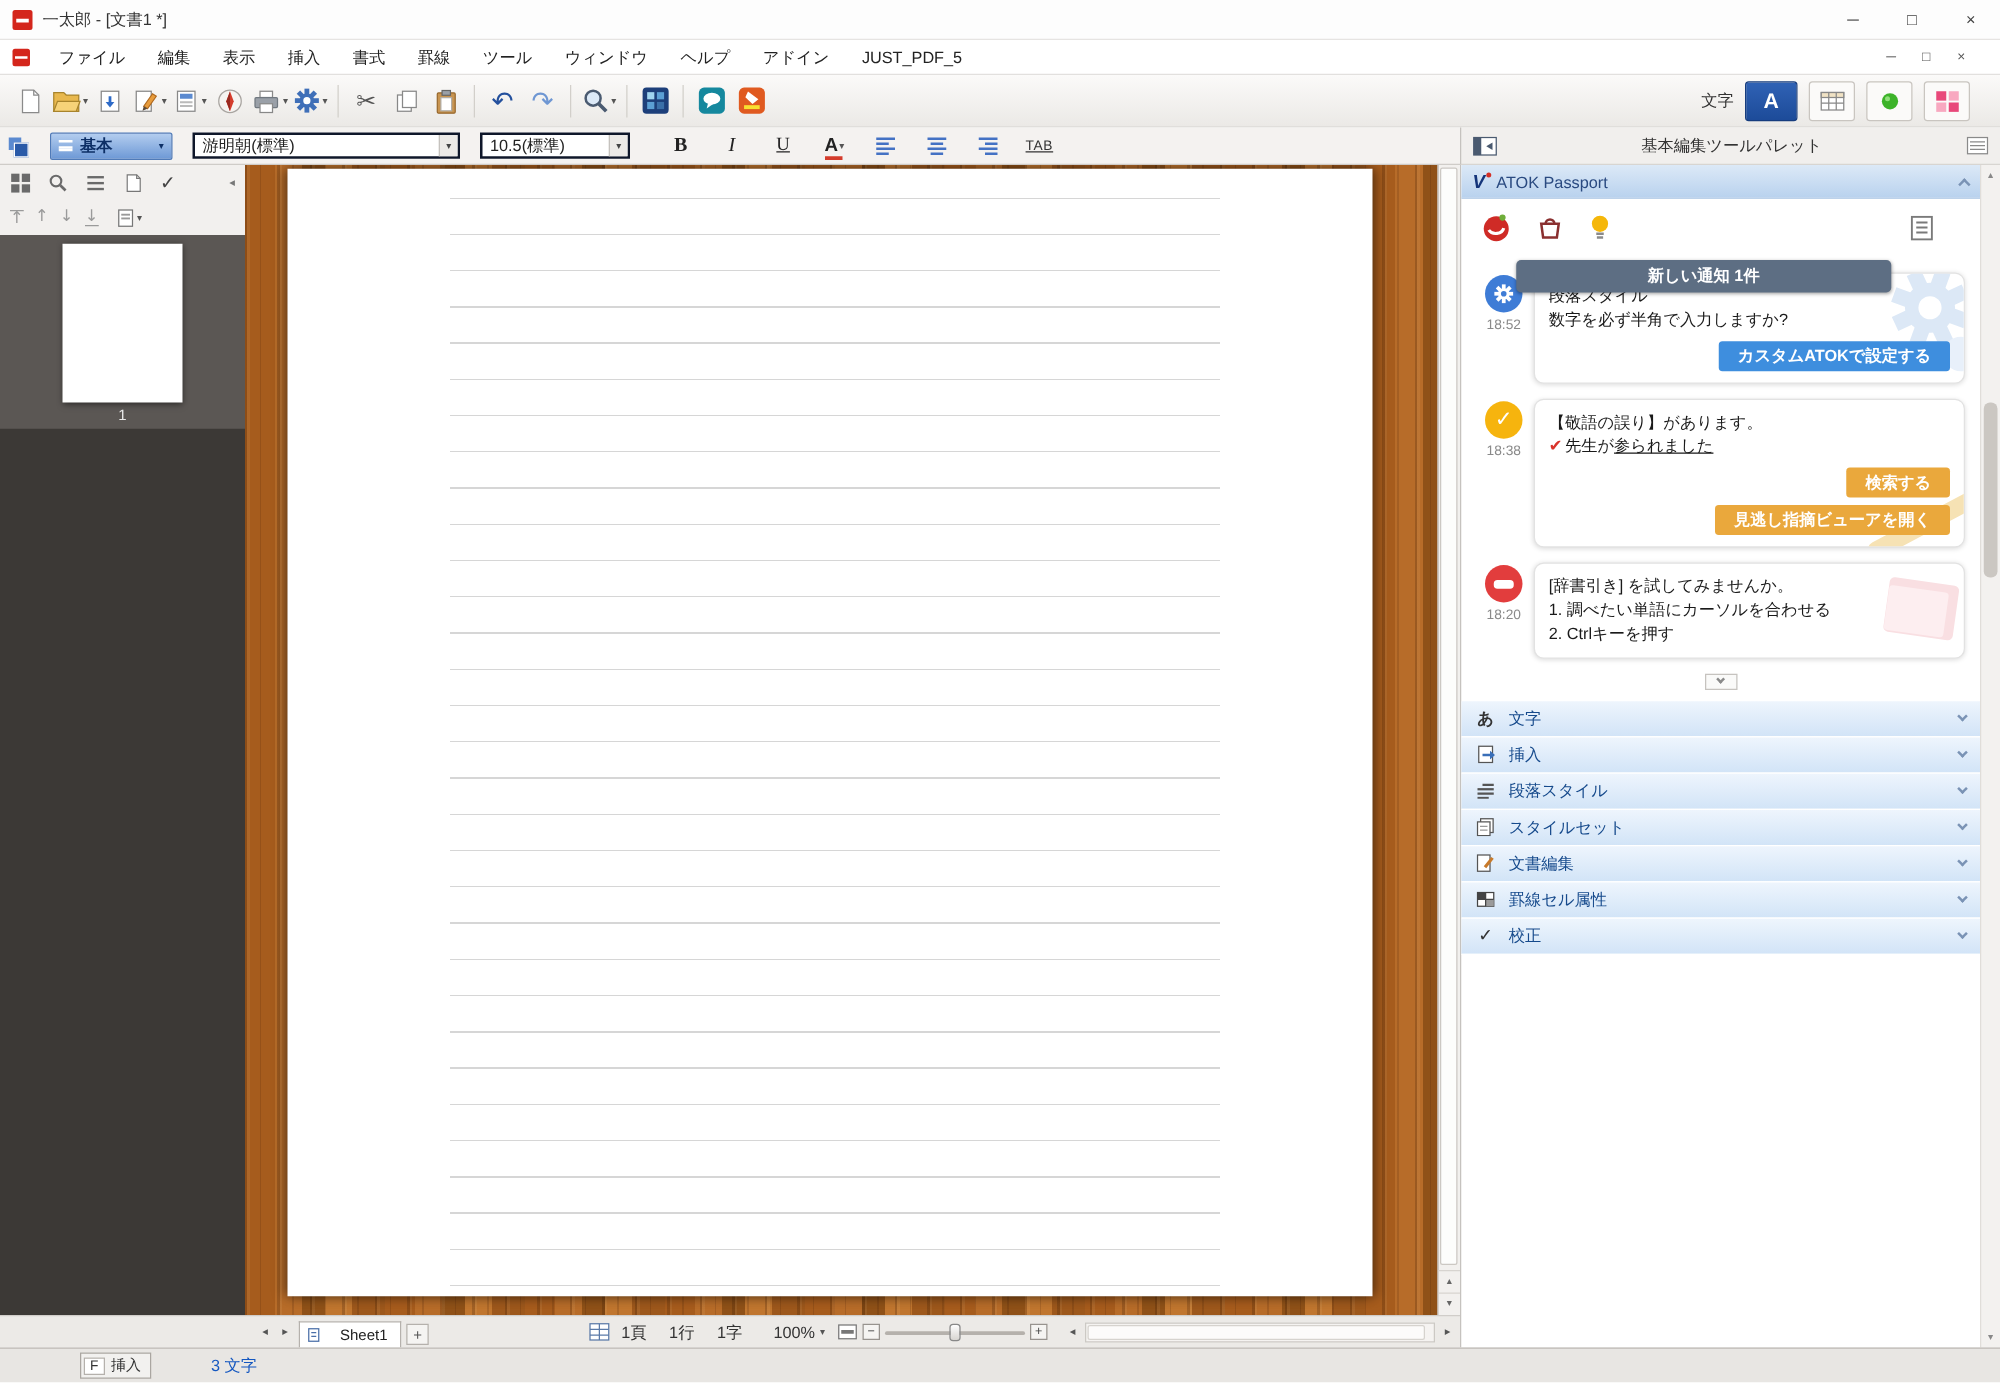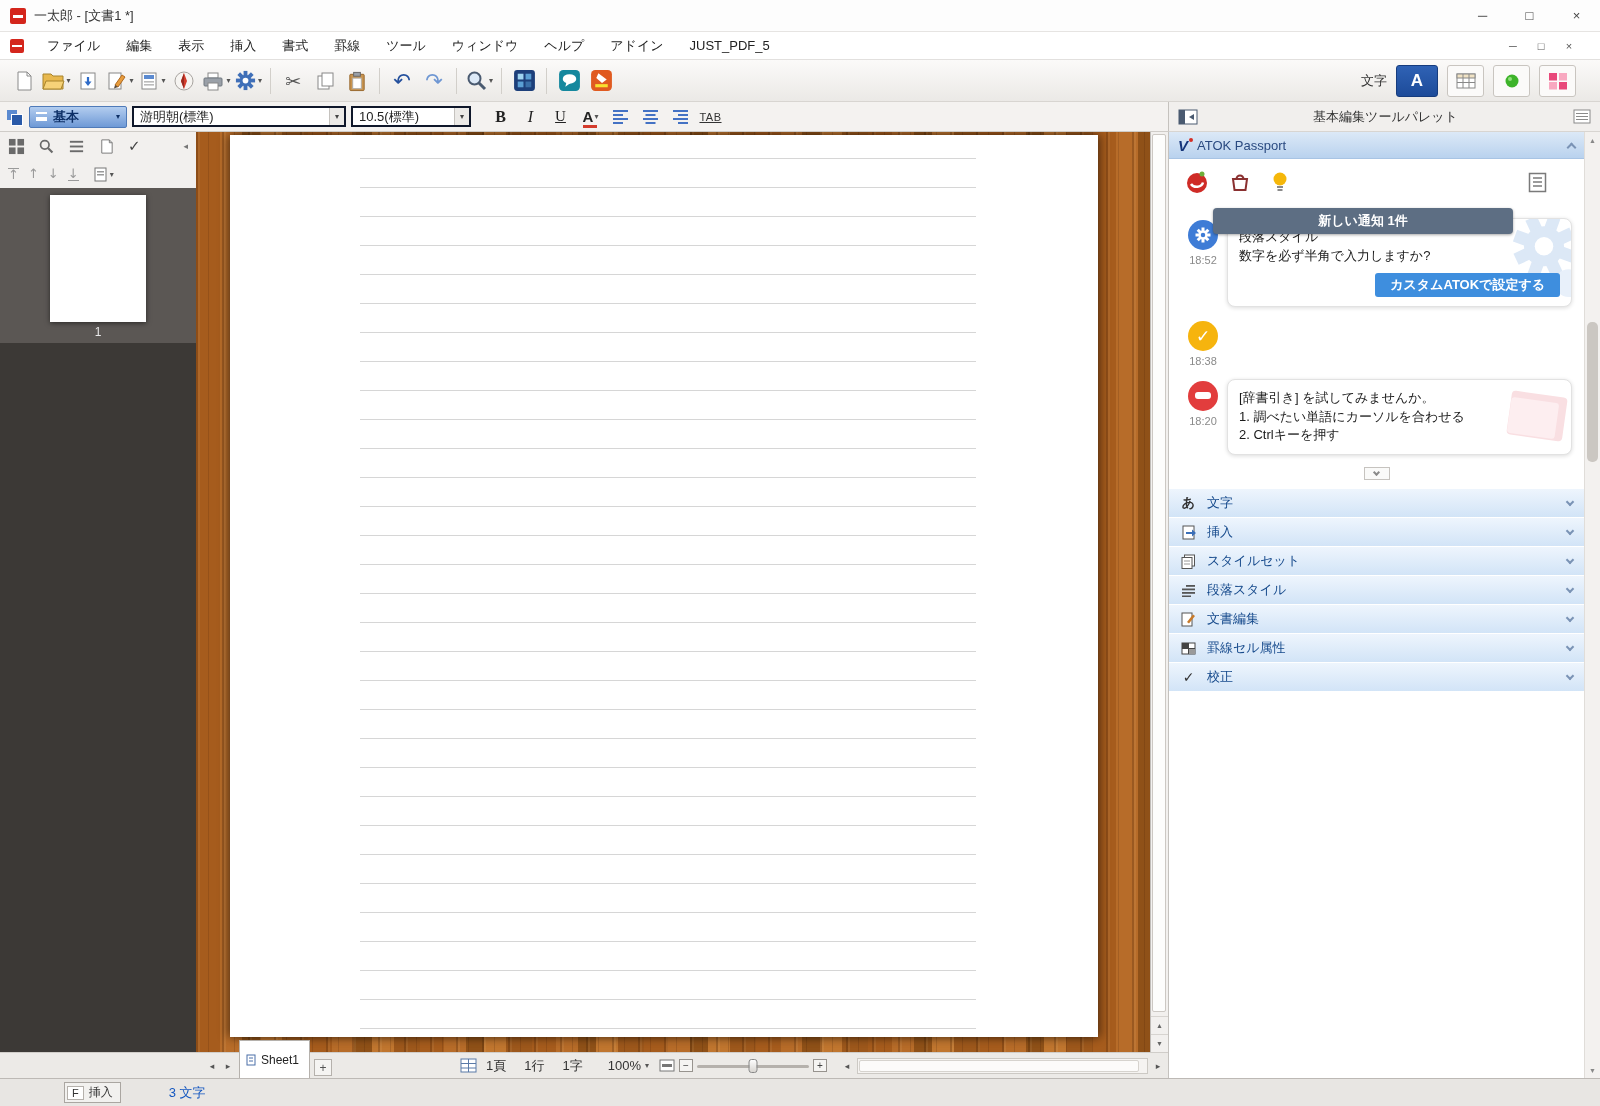--- a/index.html
+++ b/index.html
@@ -30,21 +30,21 @@
   .tsep{width:1px;height:26px;background:#d2cfca;margin:0 6px;}
   .glyph-undo{font-size:21px;color:#24509d;font-family:"DejaVu Sans",sans-serif;}
   .glyph-redo{font-size:21px;color:#6f97d3;font-family:"DejaVu Sans",sans-serif;}
   .glyph-scissors{font-size:19px;color:#555;font-family:"DejaVu Sans",sans-serif;}
   .tb-right{margin-left:auto;display:flex;align-items:center;gap:9px;padding-right:16px;}
   .modelabel{color:#333;}
   .abtn{width:42px;height:32px;background:linear-gradient(#2f62b5,#1d4b99);border:1px solid #163c7e;border-radius:3px;color:#fff;font-weight:bold;font-size:17px;display:flex;align-items:center;justify-content:center;}
   .sqbtn{width:37px;height:32px;background:#fbfaf9;border:1px solid #c9c5c0;border-radius:3px;display:flex;align-items:center;justify-content:center;}
 
   
-  .formatbar{position:absolute;left:0;top:102px;width:1168px;height:30px;background:#f4f2f0;border-bottom:1px solid #cfccc8;display:flex;align-items:center;padding:0 6px;gap:5px;}
+  .formatbar{position:absolute;left:0;top:102px;width:1168px;height:30px;background:#f4f2f0;border-bottom:1px solid #cfccc8;display:flex;align-items:center;padding:0 6px;gap:16px;}
   .fmt-lefticon{width:16px;height:16px;position:relative;flex:none;margin-right:2px;}
   .fmt-lefticon::before{content:"";position:absolute;left:1px;top:1px;width:10px;height:10px;background:#5b8ad0;}
   .fmt-lefticon::after{content:"";position:absolute;left:5px;top:5px;width:10px;height:10px;background:#2a5aa8;border:1px solid #fff;}
   .stylebtn{height:22px;width:98px;background:linear-gradient(#b3cdef,#6e99d6);border:1px solid #4f7ab8;border-radius:2px;display:flex;align-items:center;padding:0 6px;gap:6px;color:#0d2f66;font-weight:bold;}
   .stylelines{width:11px;height:9px;border-top:2px solid #fff;border-bottom:2px solid #fff;position:relative;}
   .stylelines::after{content:"";position:absolute;left:0;top:2.5px;width:11px;height:2px;background:#fff;}
   .stylebtn .caret{margin-left:auto;color:#0d2f66;}
   .dd{height:21px;background:#fff;border:2px solid #0f172a;display:flex;align-items:center;padding-left:6px;}
   .ddarrow{margin-left:auto;width:15px;height:100%;background:#eceae7;border-left:1px solid #c5c2be;display:flex;align-items:center;justify-content:center;font-size:8px;color:#444;}
   .fontdd{width:214px;}
@@ -134,21 +134,21 @@
   .prow{height:29px;background:linear-gradient(#eef5fd,#d2e4f7);border-bottom:1px solid #fff;display:flex;align-items:center;padding:0 11px;gap:10px;}
   .prow .plabel{color:#164a8c;}
   .prow .chev{margin-left:auto;width:6px;height:6px;}
   .picon{width:17px;display:flex;justify-content:center;color:#333;font-weight:bold;flex:none;}
   .picon.txt-a{font-size:13px;} .picon.txt-aa{font-size:10px;letter-spacing:0;} .picon.txt-chk{font-size:14px;font-family:"DejaVu Sans",sans-serif;}
 
   
   .sheetbar{position:absolute;left:0;top:1052px;width:1168px;height:26px;background:#eceae7;border-top:1px solid #d0cdc9;display:flex;align-items:center;padding-left:204px;}
   .sba{width:16px;height:16px;display:flex;align-items:center;justify-content:center;font-size:9px;color:#555;}
   .tabstrip{display:flex;align-items:flex-end;height:100%;padding-top:3px;margin-left:3px;}
-  .sheettab{background:#fff;border:1px solid #b5b1ac;border-bottom:none;height:38px;display:flex;align-items:center;padding:0 10px 0 6px;gap:5px;font-size:12px;color:#222;}
+  .sheettab{background:#fff;border:1px solid #b5b1ac;border-bottom:none;height:21px;display:flex;align-items:center;padding:0 10px 0 6px;gap:16px;font-size:12px;color:#222;}
   .addsheet{width:18px;height:17px;border:1px solid #b5b1ac;background:#f5f4f2;display:flex;align-items:center;justify-content:center;margin:0 0 2px 4px;font-size:12px;color:#555;}
   .sb-spacer{width:128px;flex:none;}
   .sbtxt{color:#333;margin:0 9px;}
   .zoomgrp{display:flex;align-items:center;gap:3px;margin:0 10px 0 16px;color:#333;}
   .zbox{width:14px;height:13px;border:1px solid #97938e;background:#f5f4f2;font-size:10px;line-height:11px;text-align:center;color:#444;margin:0 4px;}
   .slider{width:112px;height:18px;position:relative;}
   .slidertrack{position:absolute;left:0;right:0;top:8px;height:3px;background:#b5b1ac;border-radius:2px;}
   .sliderthumb{position:absolute;left:50%;top:2px;width:9px;height:14px;background:linear-gradient(#fdfdfd,#d8d5d1);border:1px solid #888;border-radius:3px;transform:translateX(-50%);}
   .hscroll{flex:1;height:16px;background:#f5f3f1;border:1px solid #ccc9c4;margin:0 2px;position:relative;}
   .hthumb{position:absolute;left:1px;top:1px;bottom:1px;width:97%;background:#fcfbfa;border:1px solid #d6d3ce;border-radius:2px;}
@@ -578,20 +578,31 @@
         </div>
       </div>
 
       <div class="notif-row">
         <div class="avatar-col">
           <span class="avatar av-yellow">
               <span class="av-check">✓</span>
             </span>
           <span class="time">18:38</span>
         </div>
+        <div class="card">
+          <span class="wm wm-pencil"></span>
+          <div class="txt">【敬語の誤り】があります。</div>
+          <div class="txt">
+            <span class="redcheck">✔</span><span>先生が</span><span class="uline">参られました</span>
+          </div>
+          <div class="btnrow">
+            <span class="btn-amber">検索する</span>
+            <span class="btn-amber">見逃し指摘ビューアを開く</span>
+          </div>
+        </div>
       </div>
 
       <div class="notif-row">
         <div class="avatar-col">
           <span class="avatar av-red">
               <span class="av-book"></span>
             </span>
           <span class="time">18:20</span>
         </div>
         <div class="card">
@@ -620,42 +631,42 @@
             <svg width="14" height="15" viewBox="0 0 14 15">
               <rect x="1" y="1" width="11" height="13" fill="#fff" stroke="#555"></rect>
               <polygon points="4,7 10,7 10,4.5 14,8 10,11.5 10,9 4,9" fill="#3a6fb8"></polygon>
             </svg>
           </span>
         <span class="plabel">挿入</span>
         <span class="chev down"></span>
       </div>
       <div class="prow">
         <span class="picon">
-            <svg width="15" height="15" viewBox="0 0 15 15">
-              <rect x="3.5" y="1" width="10" height="11" fill="#fff" stroke="#555"></rect>
-              <rect x="1" y="3.5" width="10" height="11" fill="#fff" stroke="#555"></rect>
-              <line x1="3" y1="7" x2="9" y2="7" stroke="#999"></line>
-              <line x1="3" y1="10" x2="9" y2="10" stroke="#999"></line>
-            </svg>
-          </span>
-        <span class="plabel">スタイルセット</span>
-        <span class="chev down"></span>
-      </div>
-      <div class="prow">
-        <span class="picon">
             <svg width="15" height="13" viewBox="0 0 15 13">
               <g fill="#555">
                 <rect x="5" y="1" width="9" height="1.8"></rect>
                 <rect x="1" y="4.5" width="13" height="1.8"></rect>
                 <rect x="1" y="8" width="13" height="1.8"></rect>
                 <rect x="1" y="11.5" width="9" height="1.8"></rect>
               </g>
             </svg>
           </span>
         <span class="plabel">段落スタイル</span>
+        <span class="chev down"></span>
+      </div>
+      <div class="prow">
+        <span class="picon">
+            <svg width="15" height="15" viewBox="0 0 15 15">
+              <rect x="3.5" y="1" width="10" height="11" fill="#fff" stroke="#555"></rect>
+              <rect x="1" y="3.5" width="10" height="11" fill="#fff" stroke="#555"></rect>
+              <line x1="3" y1="7" x2="9" y2="7" stroke="#999"></line>
+              <line x1="3" y1="10" x2="9" y2="10" stroke="#999"></line>
+            </svg>
+          </span>
+        <span class="plabel">スタイルセット</span>
         <span class="chev down"></span>
       </div>
       <div class="prow">
         <span class="picon">
             <svg width="15" height="15" viewBox="0 0 15 15">
               <rect x="1" y="1" width="10" height="13" fill="#fff" stroke="#555"></rect>
               <polygon points="6,10 12,2.5 14,4 8,11.5" fill="#c87a2a"></polygon>
             </svg>
           </span>
         <span class="plabel">文書編集</span>

